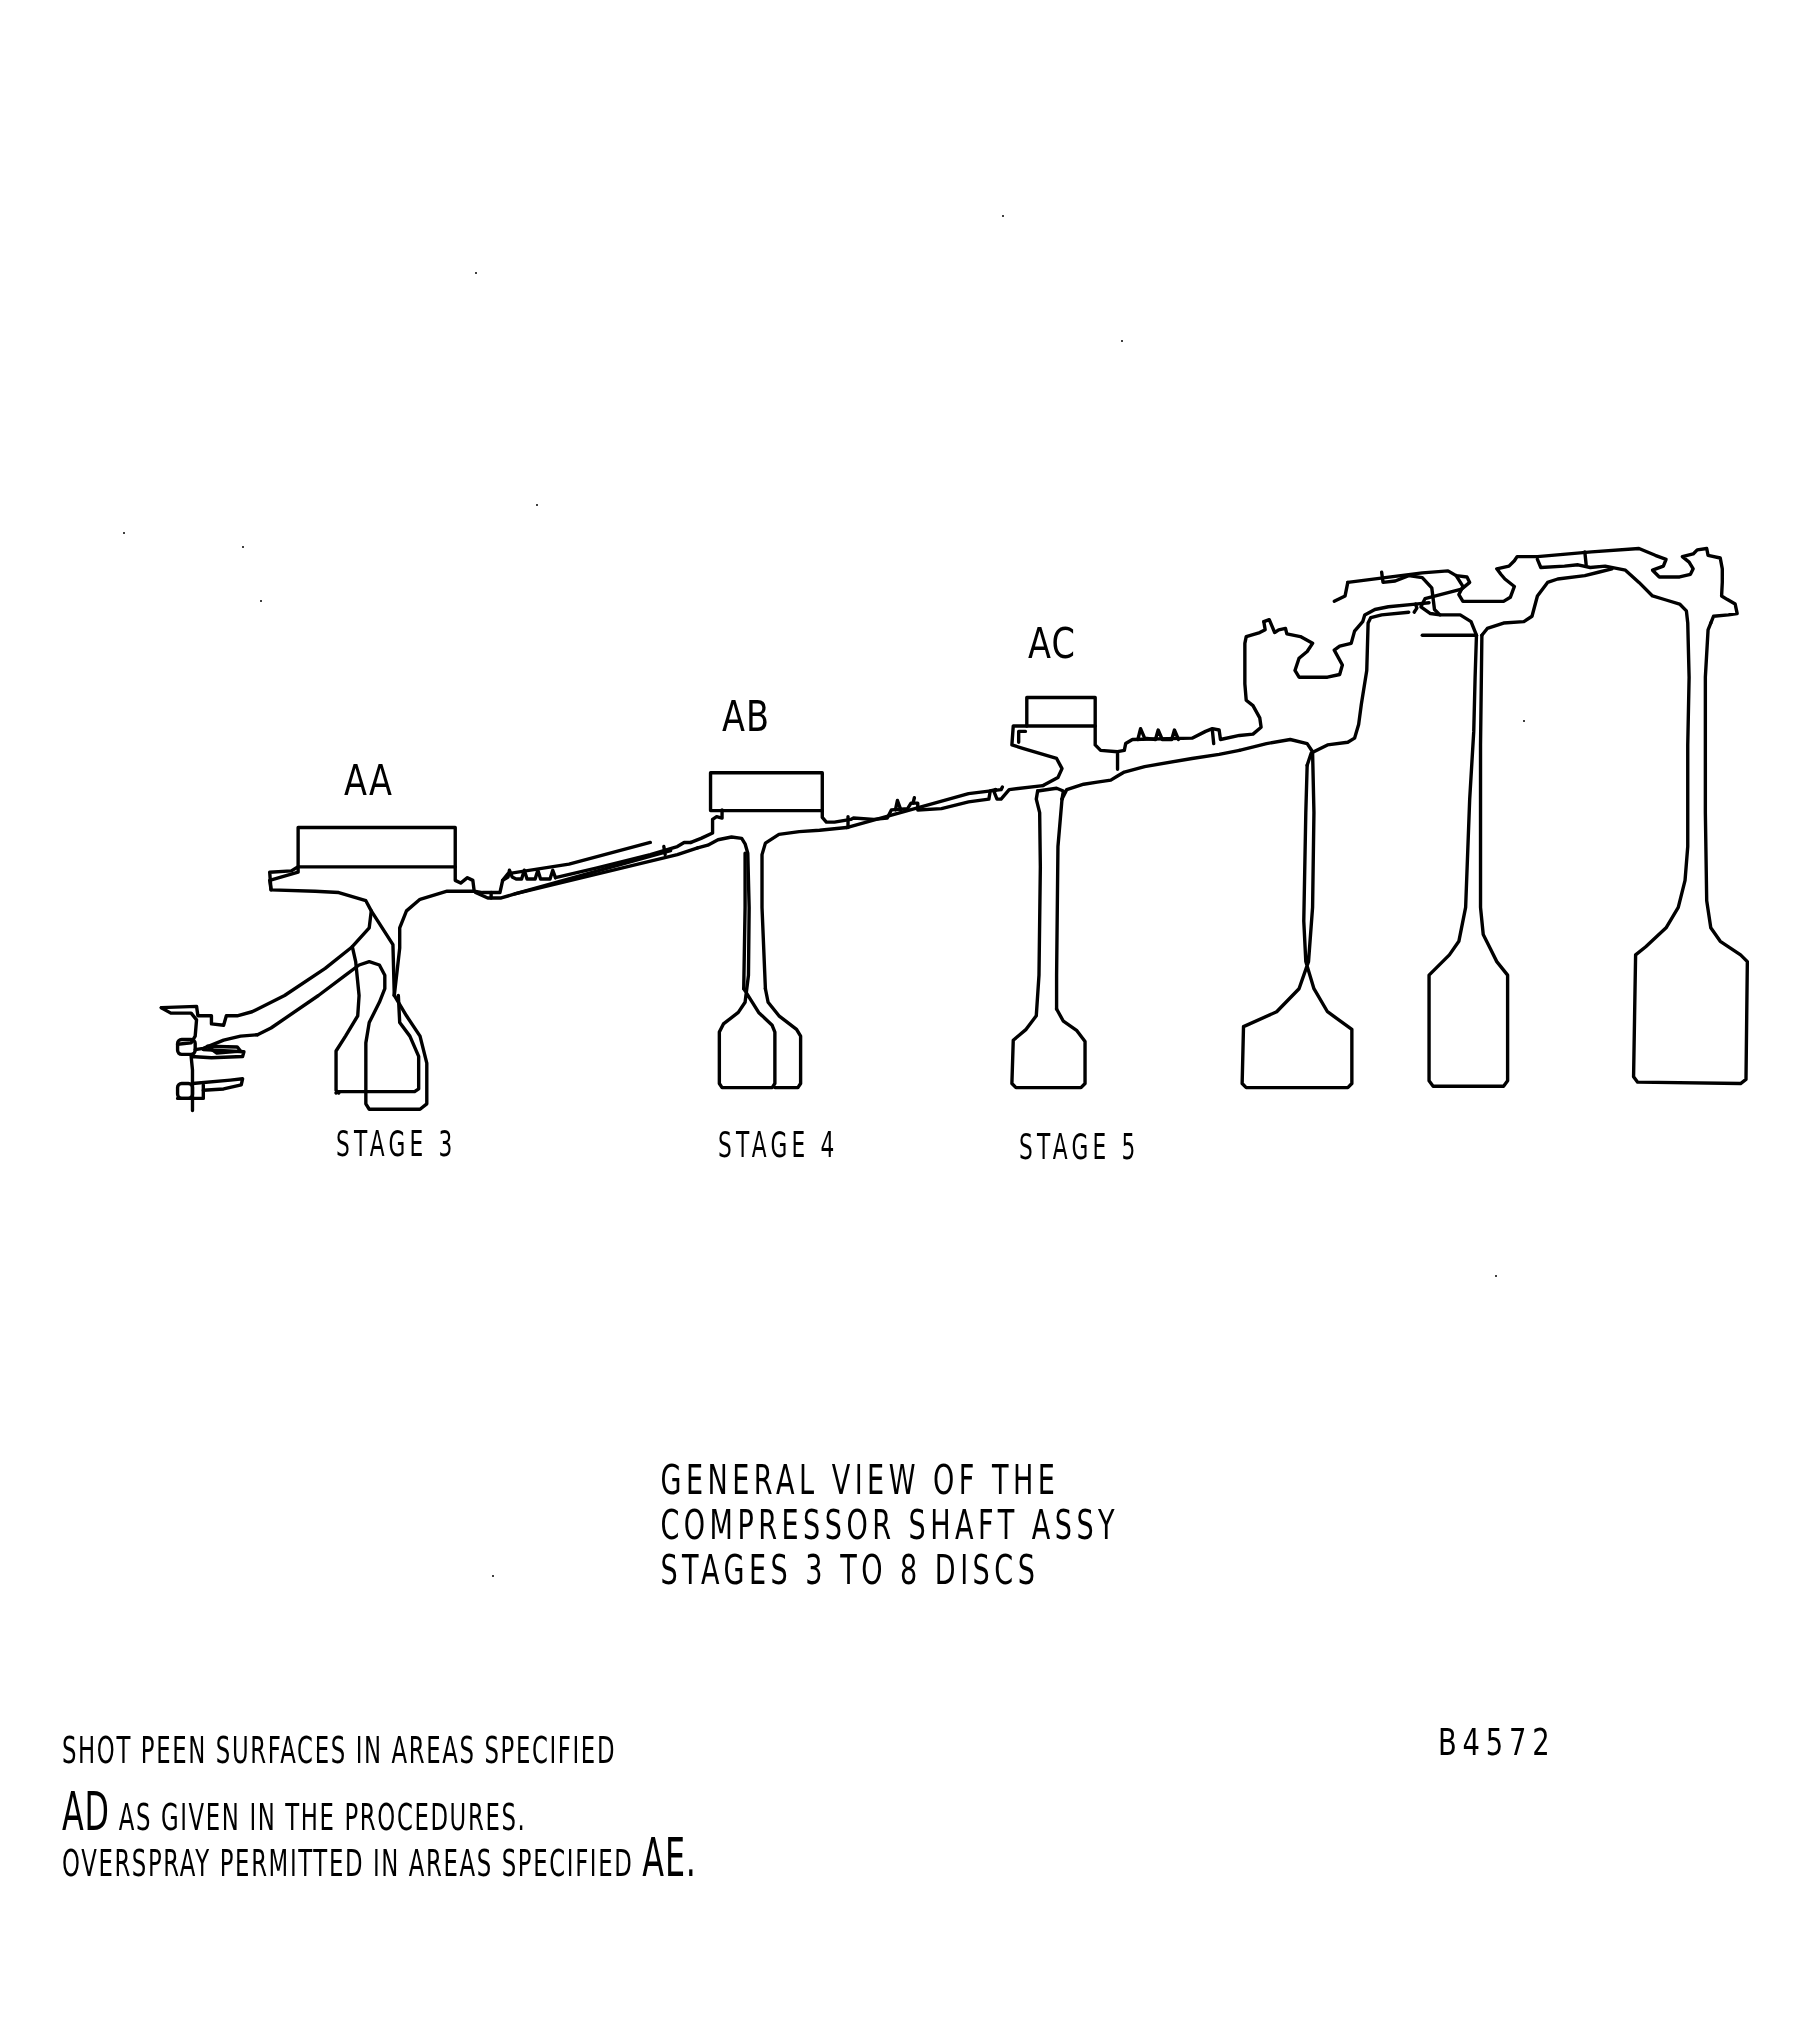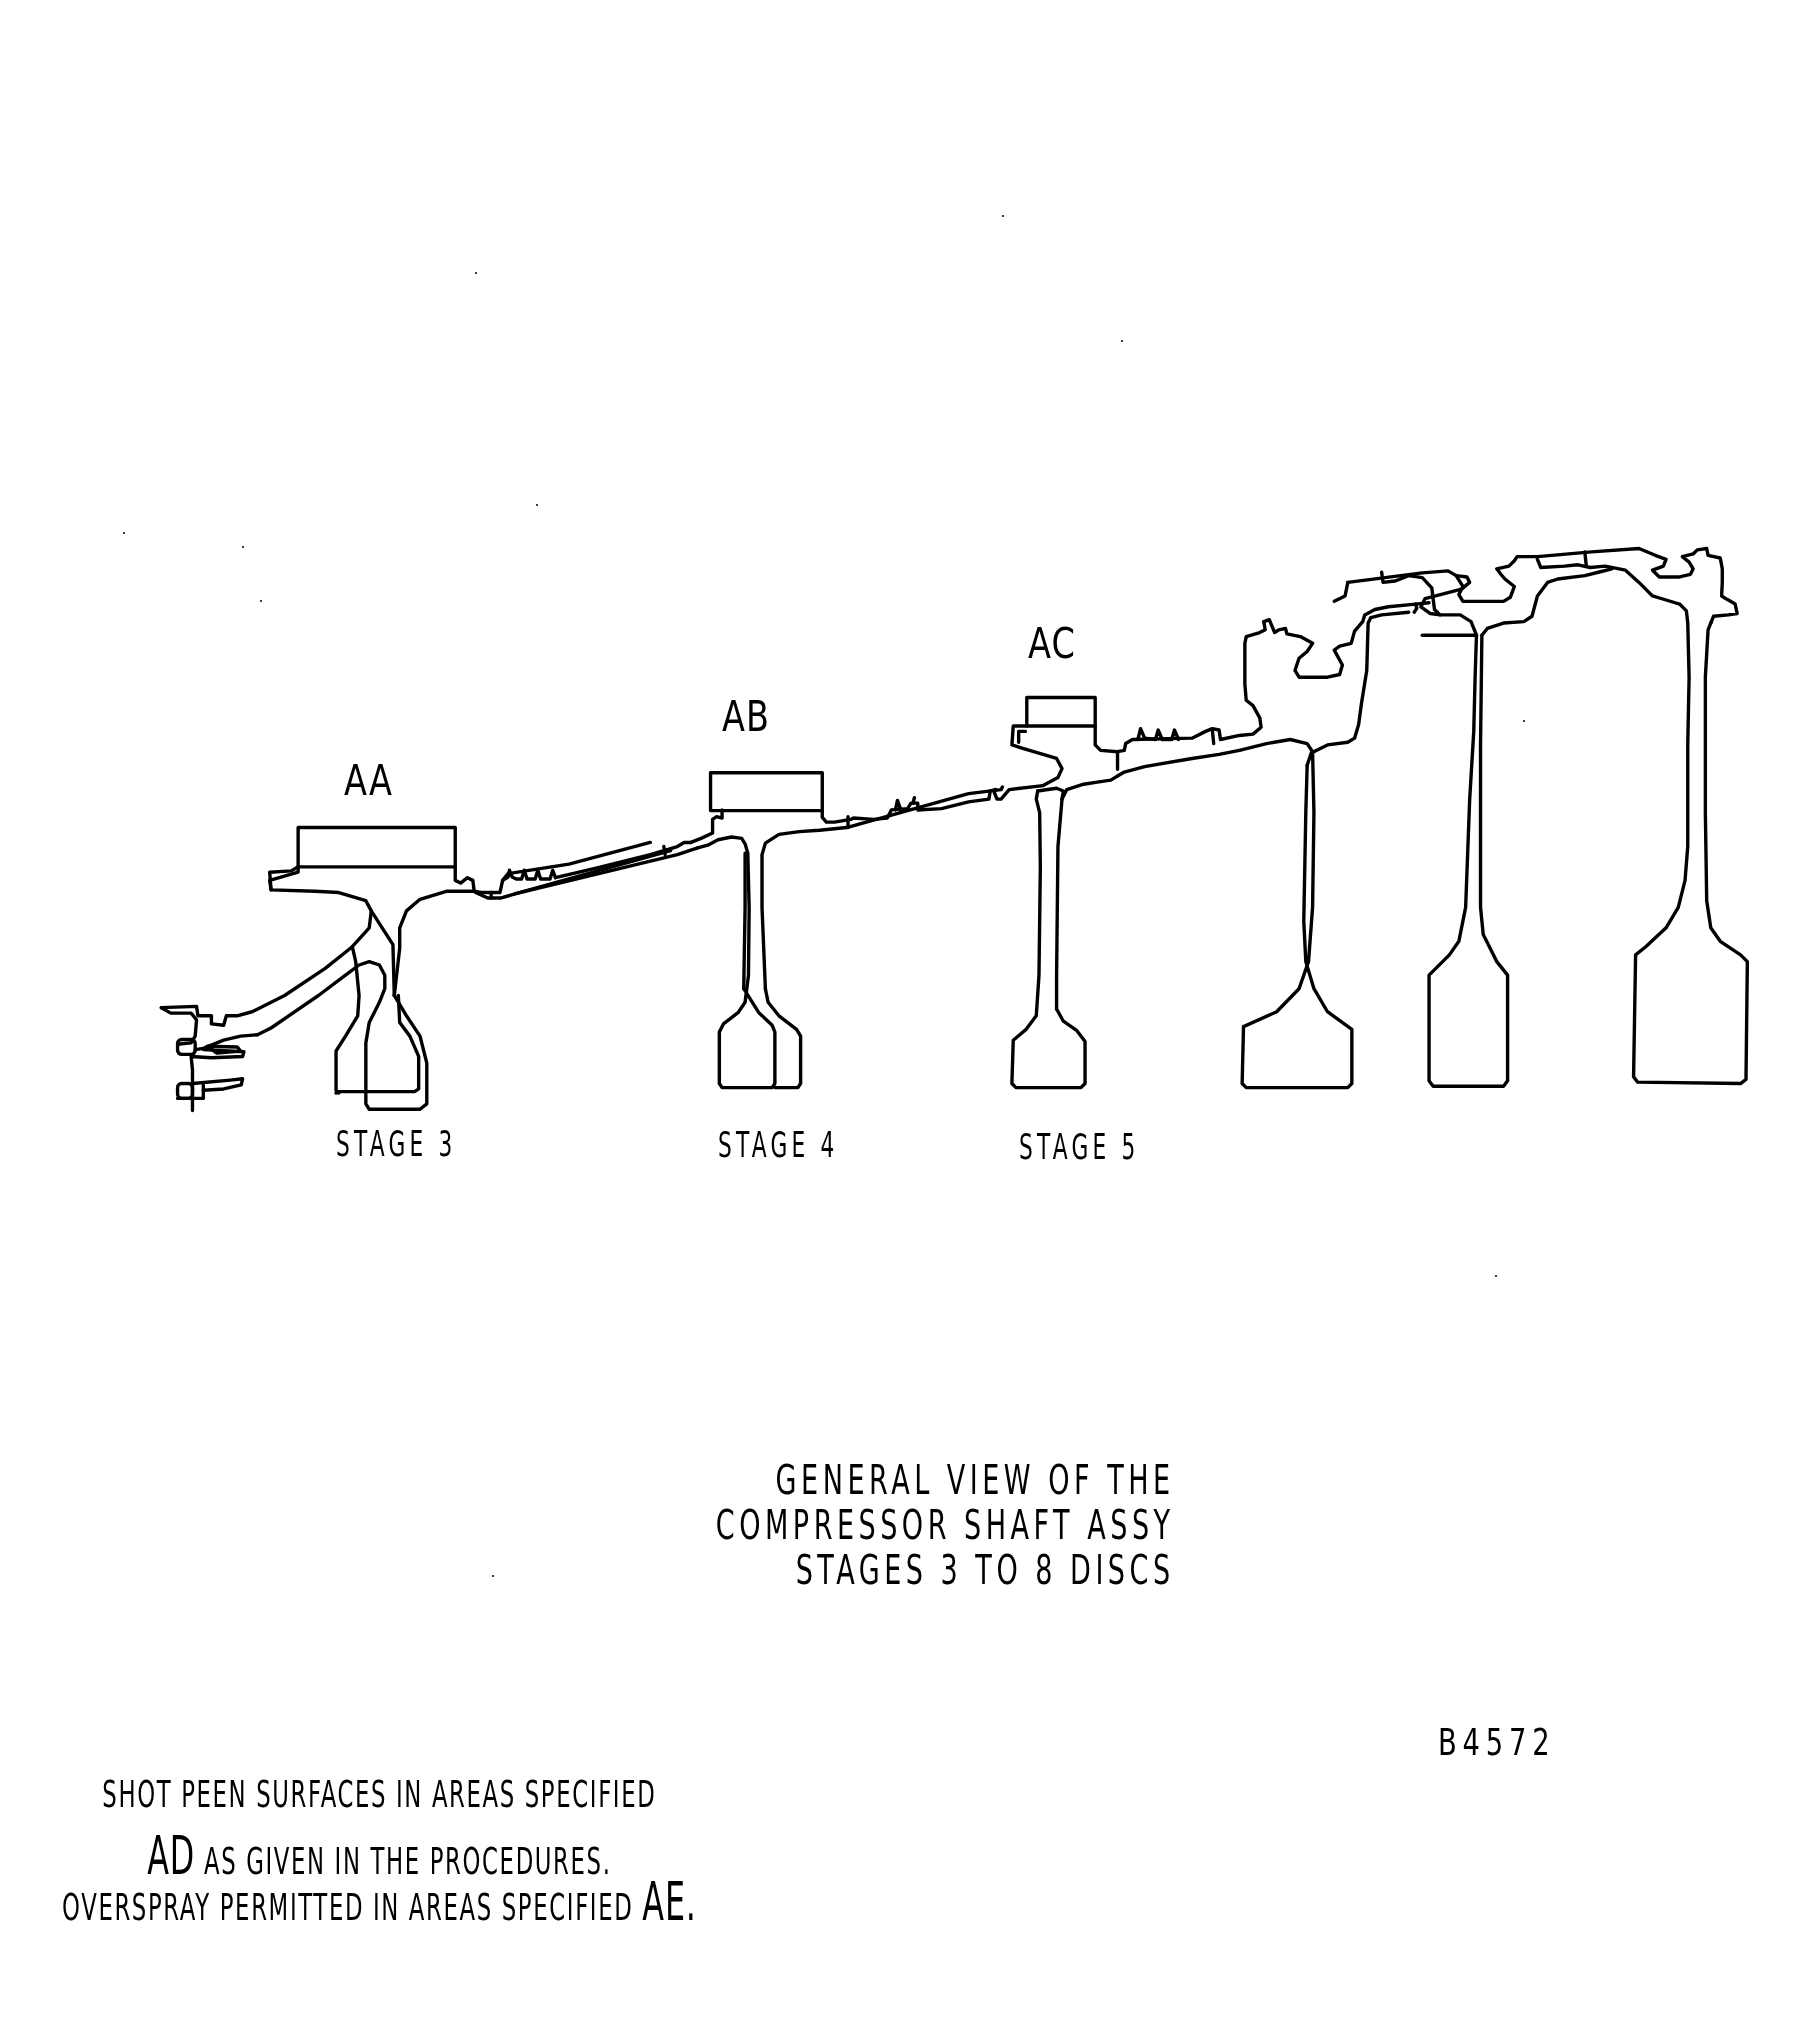--- a/index.html
+++ b/index.html
@@ -4,24 +4,24 @@
 <style>
   html, body { margin:0; padding:0; background:#ffffff; }
   body { width:1801px; height:2035px; position:relative; overflow:hidden;
          font-family:"Liberation Sans Narrow","Liberation Sans", sans-serif; color:#000; }
   .page { position:absolute; left:0; top:0; width:1801px; height:2035px; }
   svg.drawing { position:absolute; left:0; top:0; }
   .lbl { position:absolute; white-space:nowrap; font-family:"DejaVu Sans", sans-serif;
          transform-origin:left top; line-height:1; letter-spacing:1.4px; }
   .callout { font-size:43px; transform:scaleX(0.78); }
   .stage { font-size:35px; transform:scaleX(0.62); letter-spacing:6.8px; }
-  .title-block { position:absolute; left:528px; top:1458px; width:779px; text-align:right; }
+  .title-block { position:absolute; left:528px; top:1458px; width:779px; text-align:left; }
   .title-line { font-family:"DejaVu Sans", sans-serif; font-size:41px; line-height:45px;
                 transform:scaleX(0.66); letter-spacing:6.8px; white-space:nowrap; }
-  .notes { position:absolute; left:62px; top:1772px;text-align:center; }
+  .notes { position:absolute; left:62px; top:1728px; }
   .note-line { font-family:"DejaVu Sans", sans-serif; white-space:nowrap; transform-origin:left top; }
   .n1 { font-size:38px; transform:scaleX(0.6); letter-spacing:2.7px; height:53px; }
   .n2 { font-size:38px; transform:scaleX(0.6); letter-spacing:2.7px; height:46px; }
   .n3 { font-size:38px; transform:scaleX(0.6); letter-spacing:2.7px; }
   .big { font-size:53px; letter-spacing:1.4px; }
   .drawnum { position:absolute; left:1438px; top:1720px; font-family:"DejaVu Sans", sans-serif;
              font-size:38px; transform:scaleX(0.72); transform-origin:left top; letter-spacing:8.1px; }
   .speck { position:absolute; width:2px; height:2px; background:#000; border-radius:50%; }
 </style>
 </head>

